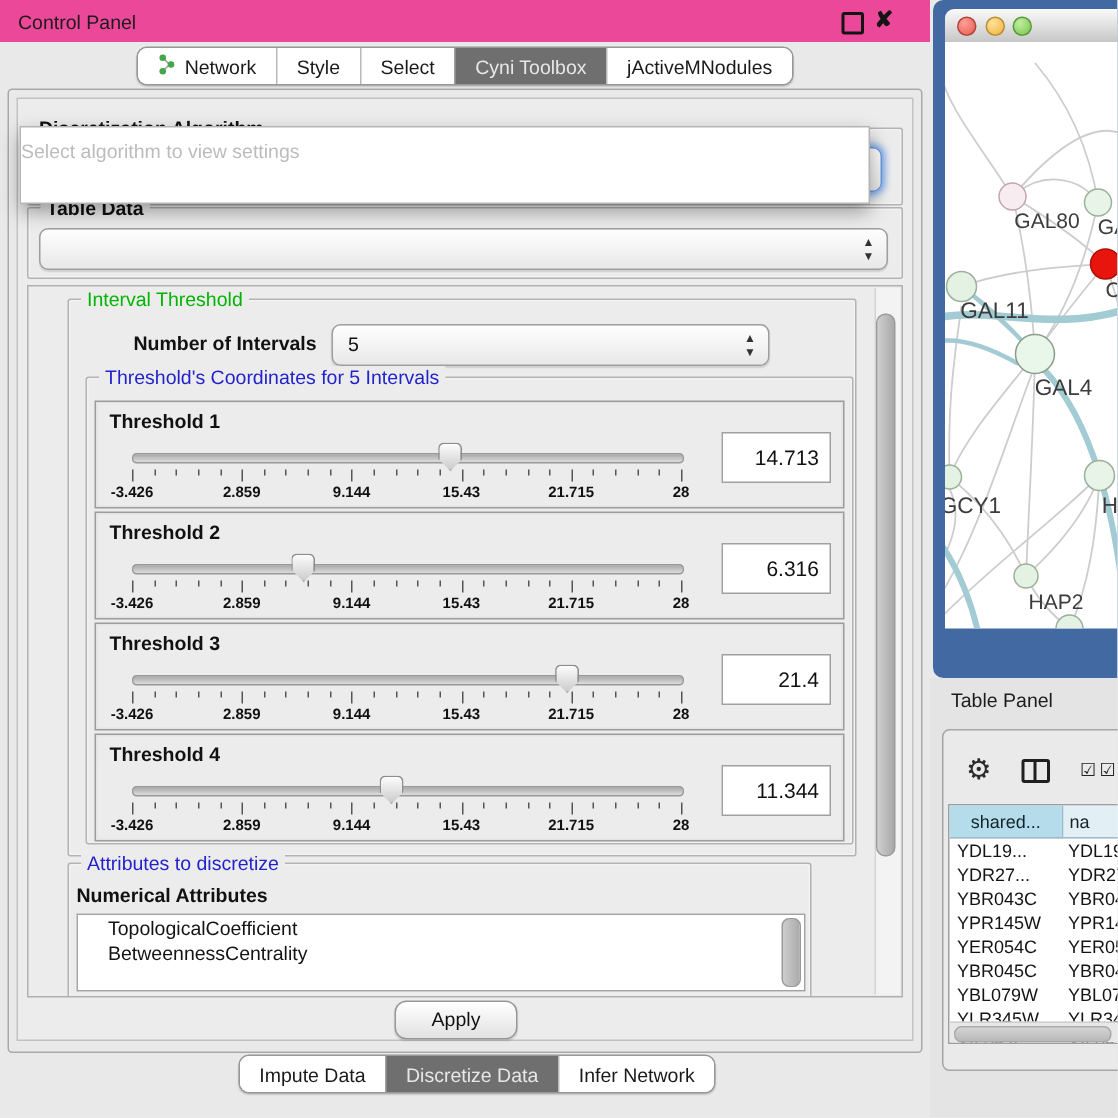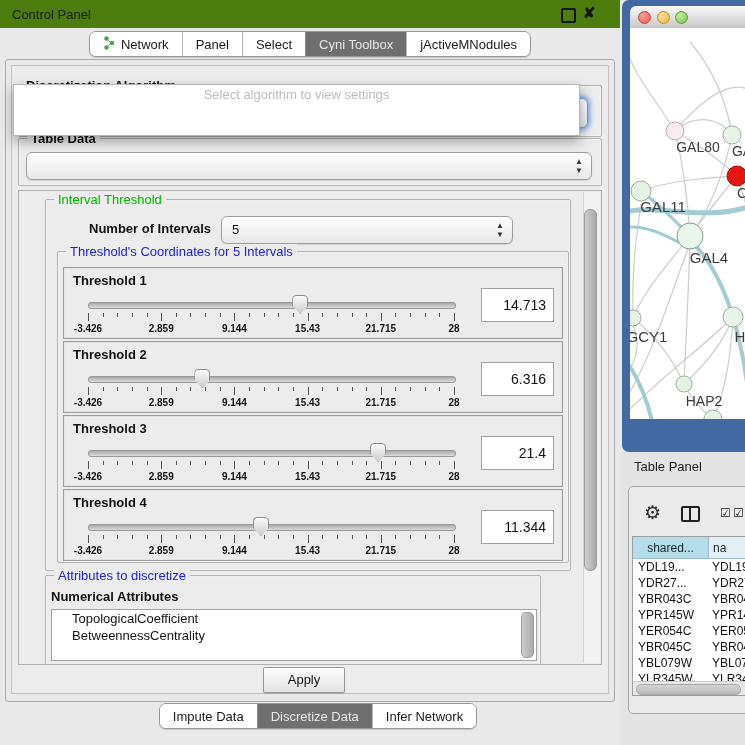--- a/index.html
+++ b/index.html
@@ -2,21 +2,21 @@
 <html><head>
 <meta charset="utf-8">
 <style>
   html,body{margin:0;padding:0;}
   body{width:745px;height:745px;background:#e9e9e9;font-family:"Liberation Sans",sans-serif;
        -webkit-font-smoothing:antialiased;position:relative;overflow:hidden;}
   .abs{position:absolute;}
   .root{position:absolute;left:0;top:0;width:745px;height:745px;}
 
   
-  .cp-header{left:0;top:0;width:620px;height:28px;background:#4d7c0f;}
+  .cp-header{left:0;top:0;width:620px;height:28px;background:#ec4899;}
   .cp-title{left:12px;top:7px;font-size:13px;color:#1c1c1c;}
   .float-icon{left:561px;top:8px;width:11px;height:11px;border:2px solid #141414;border-radius:2px;}
   .close-icon{left:583px;top:4px;font-size:15px;font-weight:bold;color:#141414;}
 
   .seg-bar{display:flex;border:1px solid #979797;border-radius:7px;overflow:hidden;background:#fff;
            box-shadow:0 1px 1px rgba(0,0,0,.15);height:24px;}
   .seg{display:flex;align-items:center;gap:5px;padding:0 13px;font-size:13px;color:#1a1a1a;background:#fff;white-space:nowrap;}
   .seg.sep{border-left:1px solid #b9b9b9;}
   .seg.sel{background:#6f6f6f;color:#e7e7e7;border-left-color:#8a8a8a;}
   .tabbar-wrap{left:0;width:620px;display:flex;justify-content:center;align-items:center;}
@@ -33,21 +33,21 @@
   .t-blue{color:#2323cc;}
 
   
   .algo-group{left:18px;top:85px;width:582px;height:50px;}
   .algo-title{left:26px;top:78px;font-size:13px;font-weight:bold;color:#111;background:transparent;}
   .combo-ring{left:26px;top:98px;width:560px;height:28px;border:1px solid #6b9ae0;border-radius:6px;
               background:linear-gradient(#ffffff,#e7e7e7);box-shadow:0 0 5px 2px rgba(98,150,231,.85);}
   .combo-ring .arrows{position:absolute;right:7px;top:5px;font-size:8px;line-height:9px;color:#333;text-align:center;}
   .popup{left:13px;top:84px;width:565px;height:50px;background:#fff;border:1px solid #b5b5b5;
          box-shadow:0 5px 12px rgba(0,0,0,.35);z-index:40;}
-  .popup .ph{text-align:center;color:#bcbcbc;font-size:13px;padding-top:2px;height:15px;}
+  .popup .ph{color:#bcbcbc;font-size:13px;padding-top:8px;height:15px;}
   .popup .opt{font-size:14px;color:#101010;padding:1px 3px;height:15px;line-height:15px;}
   .popup .opt.bold{font-weight:bold;}
 
   
   .tdata-group{left:18px;top:138px;width:582px;height:46px;}
   .combo{border:1px solid #9e9e9e;border-radius:6px;background:linear-gradient(#fefefe,#e8e8e8);
          box-shadow:0 1px 1px rgba(0,0,0,.12);}
   .combo .val{position:absolute;left:10px;top:5px;font-size:13px;color:#111;}
   .combo .arrows{position:absolute;right:8px;top:4px;font-size:8px;line-height:9px;color:#333;text-align:center;}
   .tdata-combo{left:26px;top:152px;width:564px;height:26px;}
@@ -78,21 +78,21 @@
   .thr-value{position:absolute;right:8px;top:20px;width:64px;height:32px;background:#fff;border:1px solid #a0a0a0;
              font-size:14px;color:#111;text-align:right;line-height:32px;padding-right:7px;}
 
   .attr-group{position:absolute;left:26px;top:384px;width:494px;height:118px;}
   .num-label{position:absolute;left:32px;top:398px;font-size:13px;font-weight:bold;color:#111;}
   .attr-list{position:absolute;left:32px;top:418px;width:484px;height:50px;background:#fff;border:1px solid #a3a3a3;overflow:hidden;}
   .attr-item{font-size:13px;color:#141414;padding-left:20px;height:17px;line-height:17px;}
   .list-scroll{position:absolute;right:2px;top:2px;width:11px;height:44px;border-radius:5px;
                background:linear-gradient(90deg,#cdcdcd,#ababab);border:1px solid #9b9b9b;}
 
-  .apply-btn{left:263px;top:667px;width:80px;height:24px;border:1px solid #979797;border-radius:2px;
+  .apply-btn{left:263px;top:667px;width:80px;height:24px;border:1px solid #979797;border-radius:8px;
              background:linear-gradient(#ffffff,#e2e2e2);font-size:13px;color:#111;text-align:center;line-height:23px;
              box-shadow:0 1px 1px rgba(0,0,0,.15);}
 
   
   .mac-frame{left:622px;top:0;width:123px;height:452px;background:#4269a2;border-radius:7px 0 0 7px;}
   .mac-titlebar{left:630px;top:6px;width:115px;height:22px;background:linear-gradient(#fafafa,#c7c7c7);
                 border-bottom:1px solid #979797;border-radius:6px 0 0 0;}
   .light{position:absolute;top:5px;width:11px;height:11px;border-radius:50%;}
   .net-canvas{left:630px;top:28px;width:115px;height:391px;background:#fff;overflow:hidden;}
 
@@ -133,21 +133,21 @@
           <span><svg width="13" height="14" viewBox="0 0 13 14">
               <line x1="4" y1="3" x2="8" y2="7" stroke="#9a9a9a"></line>
               <line x1="4" y1="11" x2="8" y2="7" stroke="#9a9a9a"></line>
               <circle cx="3.5" cy="2.5" r="2.2" fill="#43a647"></circle>
               <circle cx="3.5" cy="11.5" r="2.2" fill="#43a647"></circle>
               <circle cx="9" cy="7" r="2.2" fill="#43a647"></circle>
             </svg></span>
           <span>Network</span>
         </div>
         <div class="seg sep">
-          <span>Panel</span>
+          <span>Style</span>
         </div>
         <div class="seg sep">
           <span>Select</span>
         </div>
         <div class="seg sep sel">
           <span>Cyni Toolbox</span>
         </div>
         <div class="seg sep">
           <span>jActiveMNodules</span>
         </div>

